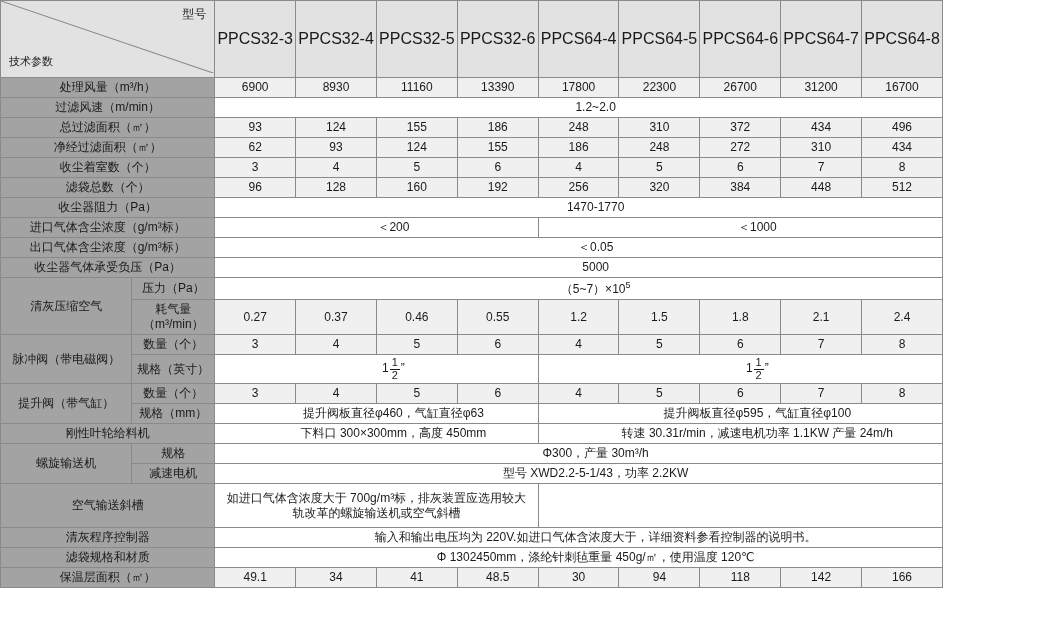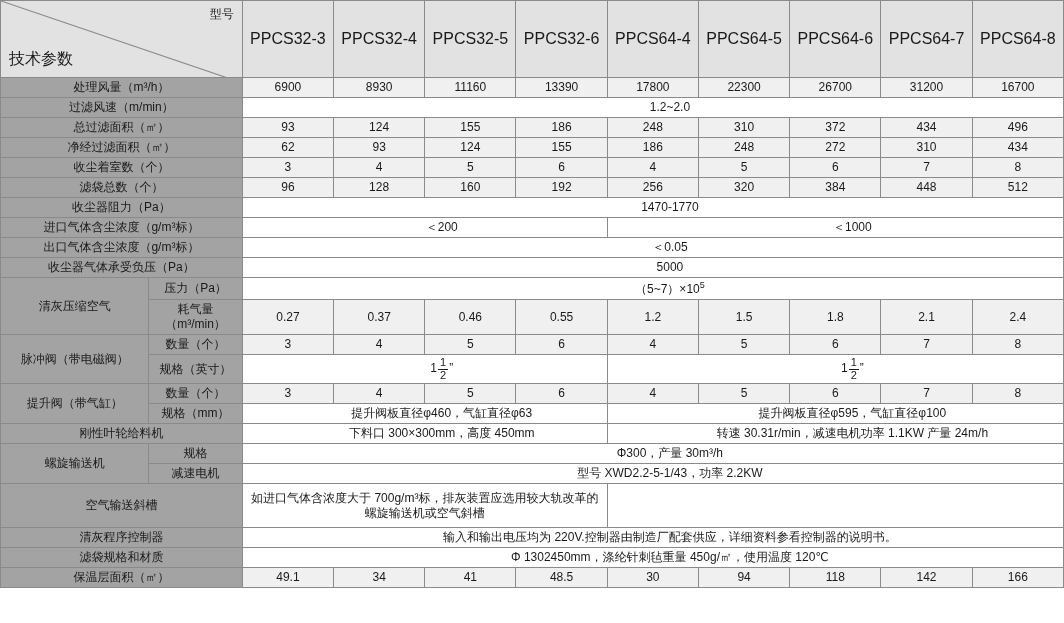--- a/index.html
+++ b/index.html
@@ -6,21 +6,21 @@
   body{
     width:1064px;height:623px;
     background:#ffffff;
     font-family:"Liberation Sans","DejaVu Sans",sans-serif;
     font-size:12px;
     color:#1a1a1a;
     -webkit-font-smoothing:antialiased;
   }
   table.spec{
     border-collapse:collapse;
-    width:1064px;
+    width:943px;
     table-layout:fixed;
   }
   table.spec td,table.spec th{
     border:1px solid #8a8a8a;
     text-align:center;
     vertical-align:middle;
     padding:2px 2px;
     font-weight:normal;
     line-height:1.25;
     overflow:hidden;
@@ -32,21 +32,21 @@
     position:relative;
     padding:0;
   }
   .hdr-corner .diag{
     position:absolute;inset:0;
   }
   .hdr-corner .lbl-model{
     position:absolute;right:8px;top:6px;font-size:12px;
   }
   .hdr-corner .lbl-param{
-    position:absolute;left:8px;bottom:8px;font-size:16px;margin-top:16px;
+    position:absolute;left:8px;bottom:8px;font-size:11px;margin-top:16px;
   }
   td.model-head{
     background:#e2e2e2;
     font-size:16px;
   }
   td.rowlabel{
     background:#a3a3a3;
     font-size:12px;
   }
   td.val{
@@ -279,21 +279,21 @@
   </tr>
 
   <tr style="height:44px;">
     <td class="rowlabel" colspan="2">空气输送斜槽</td>
     <td class="val white" colspan="4" style="padding:4px 8px;">如进口气体含浓度大于 700g/m³标，排灰装置应选用较大轨改革的螺旋输送机或空气斜槽</td>
     <td class="val white" colspan="5"></td>
   </tr>
 
   <tr>
     <td class="rowlabel" colspan="2">清灰程序控制器</td>
-    <td class="val white" colspan="9">输入和输出电压均为 220V.控制器由制造厂配套供应，详细资料参看控制器的说明书。</td>
+    <td class="val white" colspan="9">输入和输出电压均为 220V.如进口气体含浓度大于，详细资料参看控制器的说明书。</td>
   </tr>
 
   <tr>
     <td class="rowlabel" colspan="2">滤袋规格和材质</td>
     <td class="val white" colspan="9">Φ 1302450mm，涤纶针刺毡重量 450g/㎡，使用温度 120℃</td>
   </tr>
 
   <tr>
     <td class="rowlabel" colspan="2">保温层面积（㎡）</td>
     <td class="val">49.1</td>

